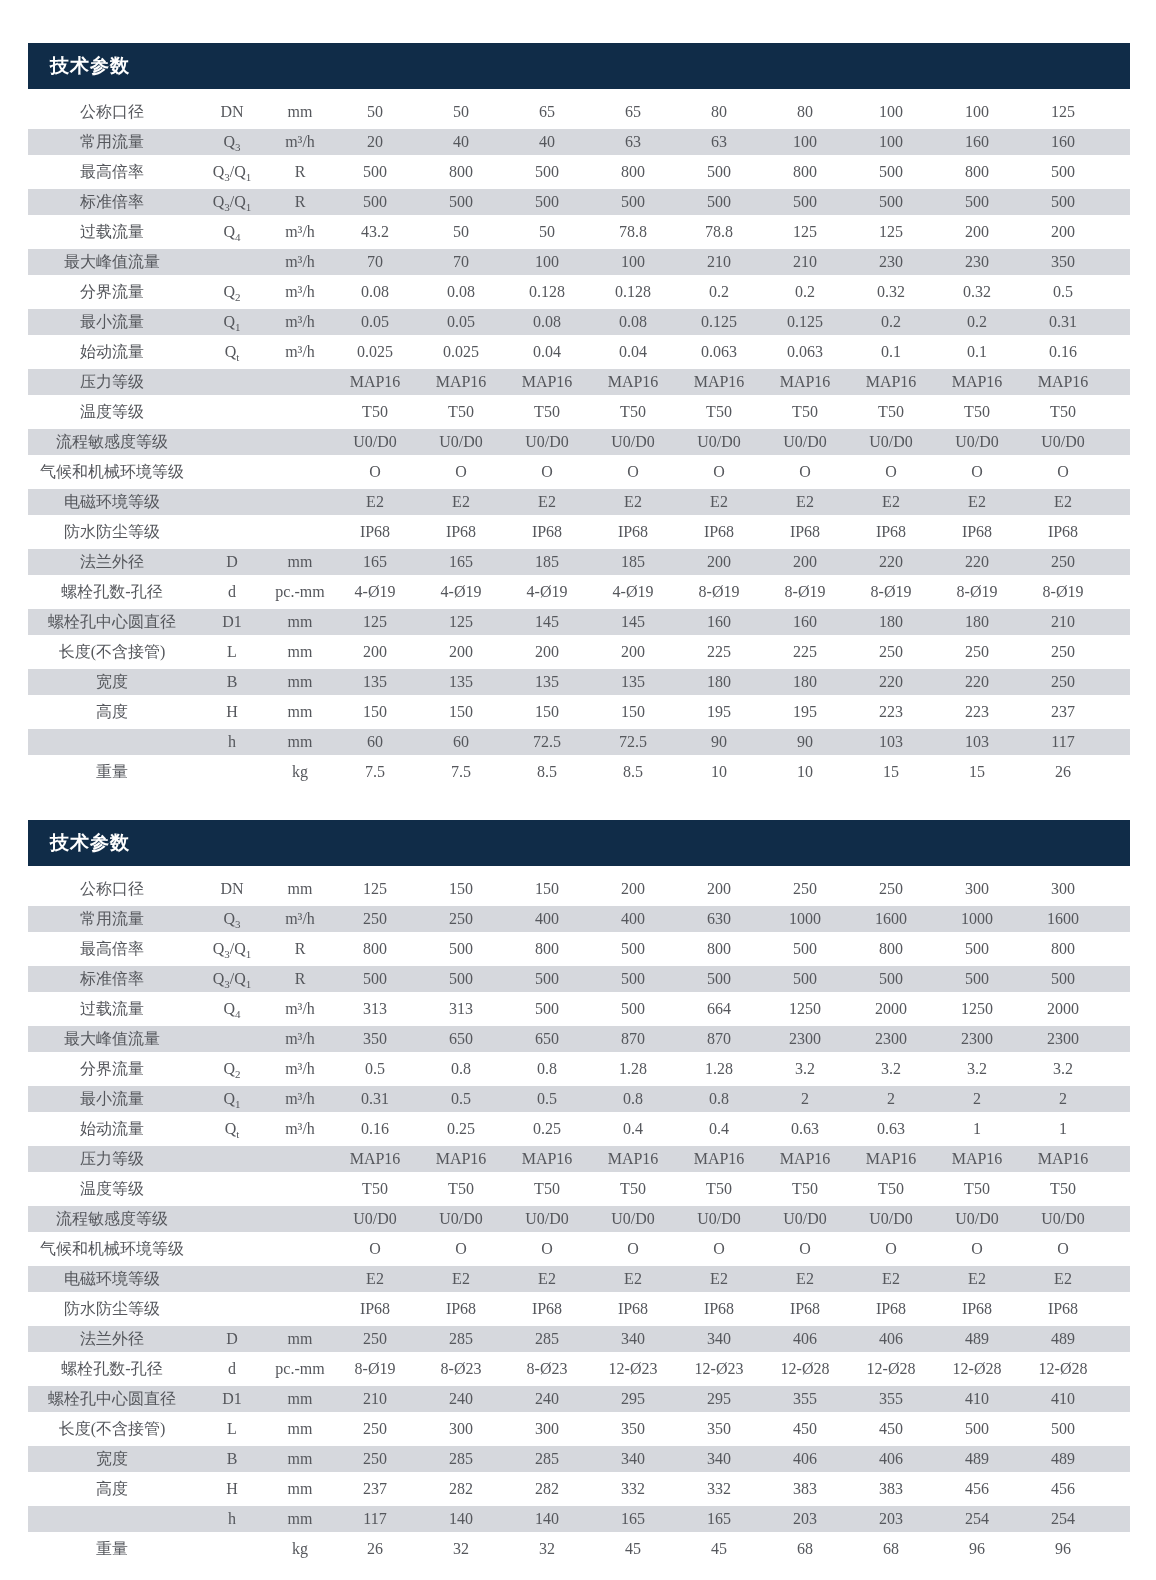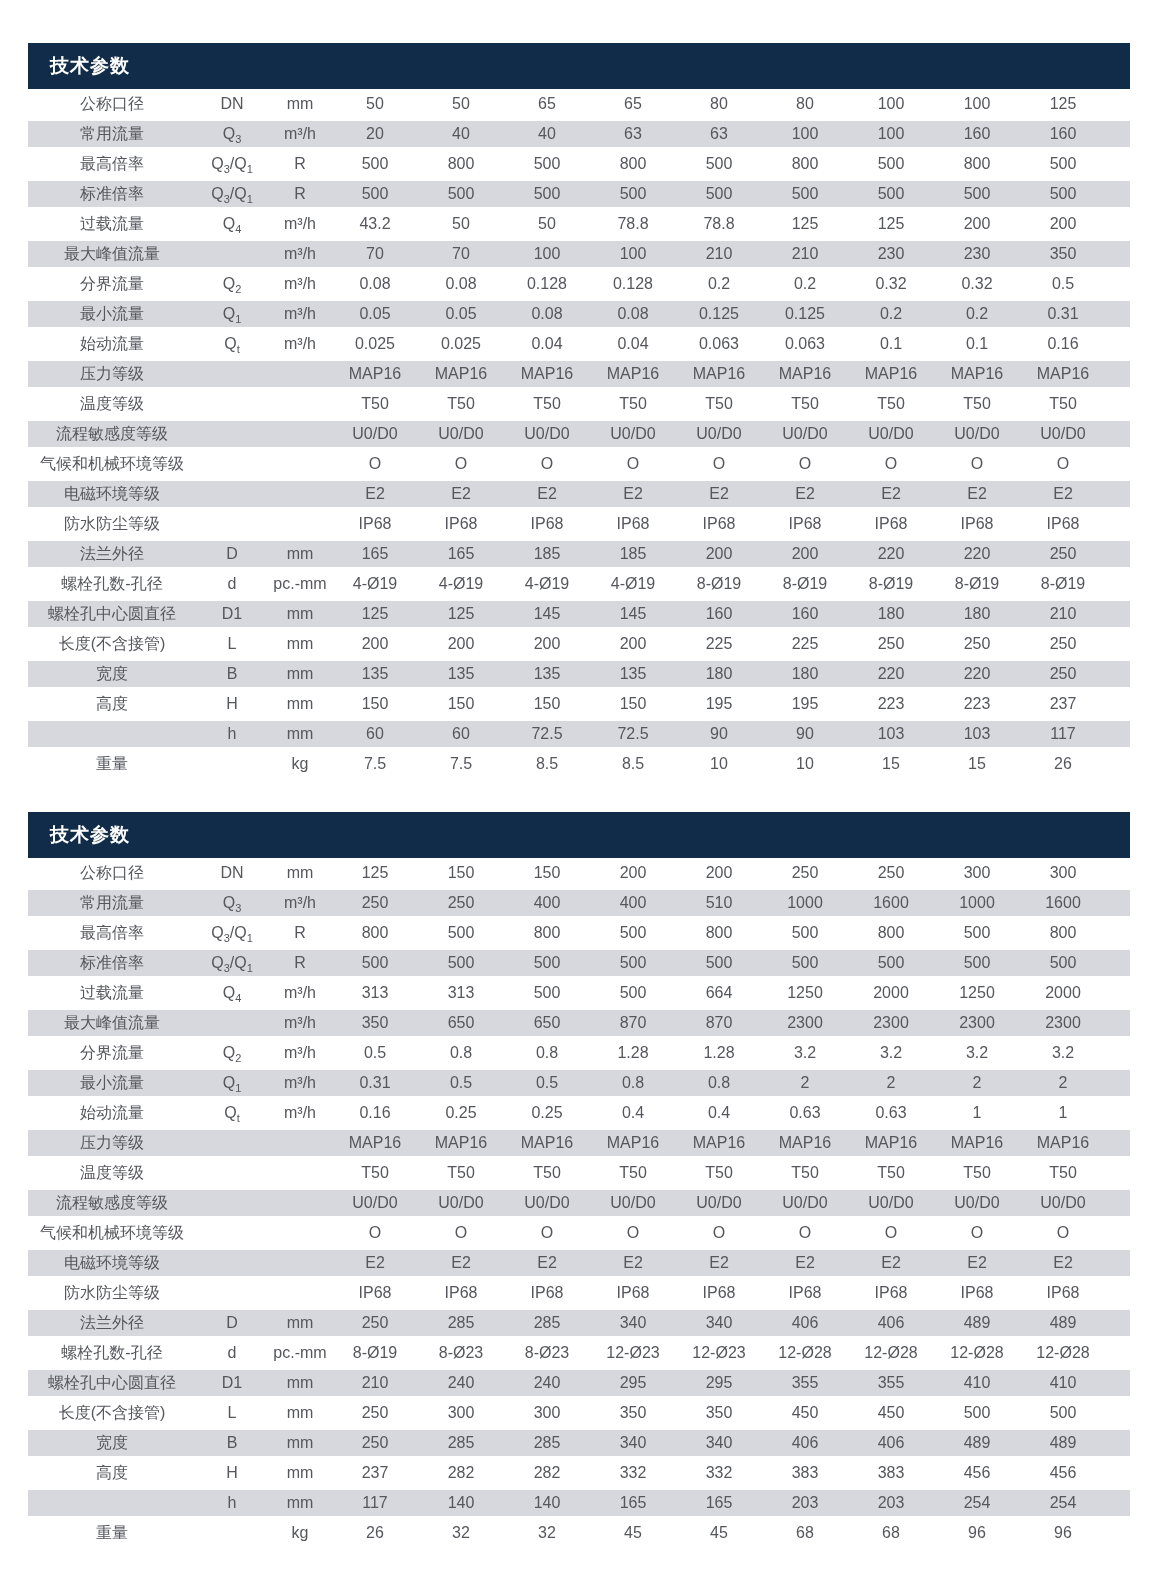--- a/index.html
+++ b/index.html
@@ -1,32 +1,32 @@
 <!DOCTYPE html>
 <html><head>
 <meta charset="utf-8">
 <style>
   html,body{margin:0;padding:0;background:#ffffff;}
   body{
     width:1156px;height:1580px;
     font-family:"Liberation Sans","DejaVu Sans",sans-serif;
     -webkit-font-smoothing:antialiased;
   }
-  .page{padding:43px 26px 0 28px;}
+  .page{padding:43px 26px 0 28px;font-family:Liberation Serif, serif;}
   .spec-section{width:1102px;}
   .spec-section + .spec-section{margin-top:33px;}
   .table-title{
     box-sizing:border-box;width:1102px;height:46px;
     background:#102c48;color:#ffffff;
     font-size:19px;font-weight:bold;line-height:46px;
     padding-left:22px;letter-spacing:1px;
   }
   table.spec{
     border-collapse:separate;border-spacing:0;
-    table-layout:fixed;width:1102px;
+    table-layout:fixed;width:1102px;margin-top:8px;
   }
   table.spec td{
     box-sizing:border-box;height:30px;padding:0;
     font-size:16px;color:#55575c;
     text-align:center;vertical-align:middle;
     white-space:nowrap;overflow:hidden;
   }
   table.spec tr.stripe td{
     background:#d6d8dd;
     border-top:2px solid #ffffff;
@@ -443,21 +443,21 @@
             <td class="c-sp"></td>
           </tr>
           <tr class="stripe">
             <td class="c-label">常用流量</td>
             <td class="c-sym">Q<sub>3</sub></td>
             <td class="c-unit">m³/h</td>
             <td class="c-val">250</td>
             <td class="c-val">250</td>
             <td class="c-val">400</td>
             <td class="c-val">400</td>
-            <td class="c-val">510</td>
+            <td class="c-val">630</td>
             <td class="c-val">1000</td>
             <td class="c-val">1600</td>
             <td class="c-val">1000</td>
             <td class="c-val">1600</td>
             <td class="c-sp"></td>
           </tr>
           <tr>
             <td class="c-label">最高倍率</td>
             <td class="c-sym">Q<sub>3</sub>/Q<sub>1</sub></td>
             <td class="c-unit">R</td>

